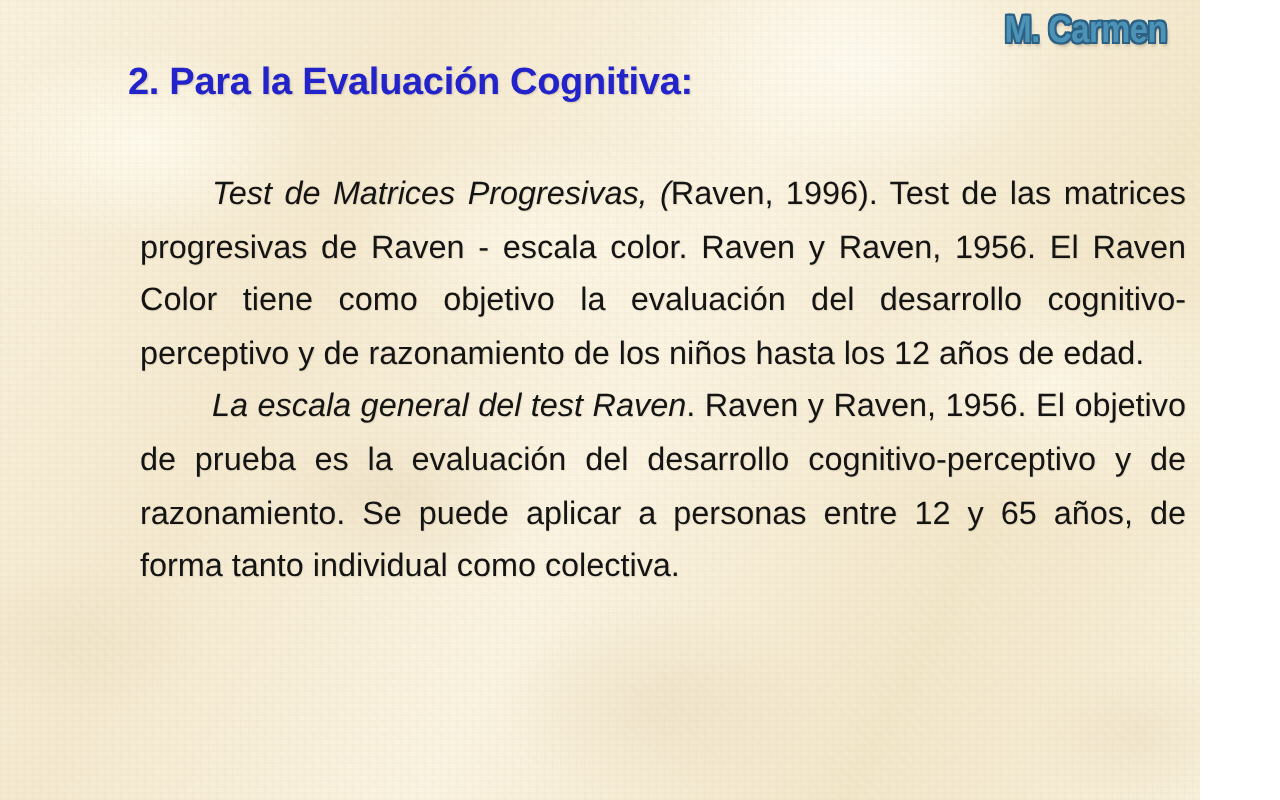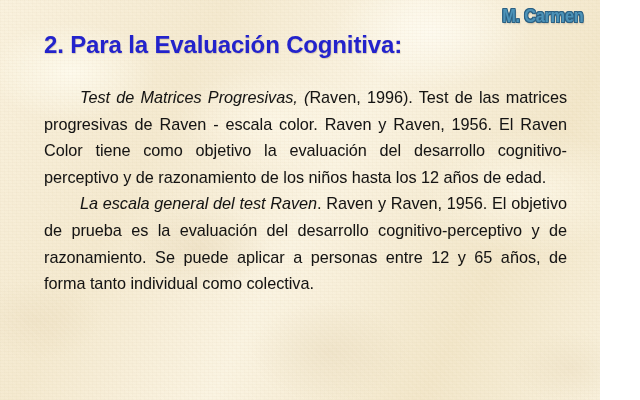--- a/index.html
+++ b/index.html
@@ -64,35 +64,35 @@
       -1px 1px 0 #2c6184,  1px 1px 0 #2c6184,
        1px 2px 2px rgba(90,70,40,0.35);
     white-space: nowrap;
     z-index: 3;
   }
 
   
   .heading {
     position: absolute;
     top: 31px;
-    left: 44px;
+    left: 64px;
     font-family: "Liberation Sans", sans-serif;
-    font-size: 24px;
+    font-size: 19px;
     font-weight: bold;
     color: #2323cc;
     letter-spacing: -0.15px;
     white-space: nowrap;
     text-shadow: 0.6px 0.6px 0.8px rgba(140,120,90,0.30);
     z-index: 3;
   }
 
   
   .body-block {
     position: absolute;
-    left: 44px;
+    left: 70px;
     top: 84px;
     width: 523px;
     z-index: 2;
   }
   .para {
     font-family: "Liberation Sans", sans-serif;
     font-size: 16.2px;
     line-height: 26.6px;
     color: #141414;
     text-align: justify;

